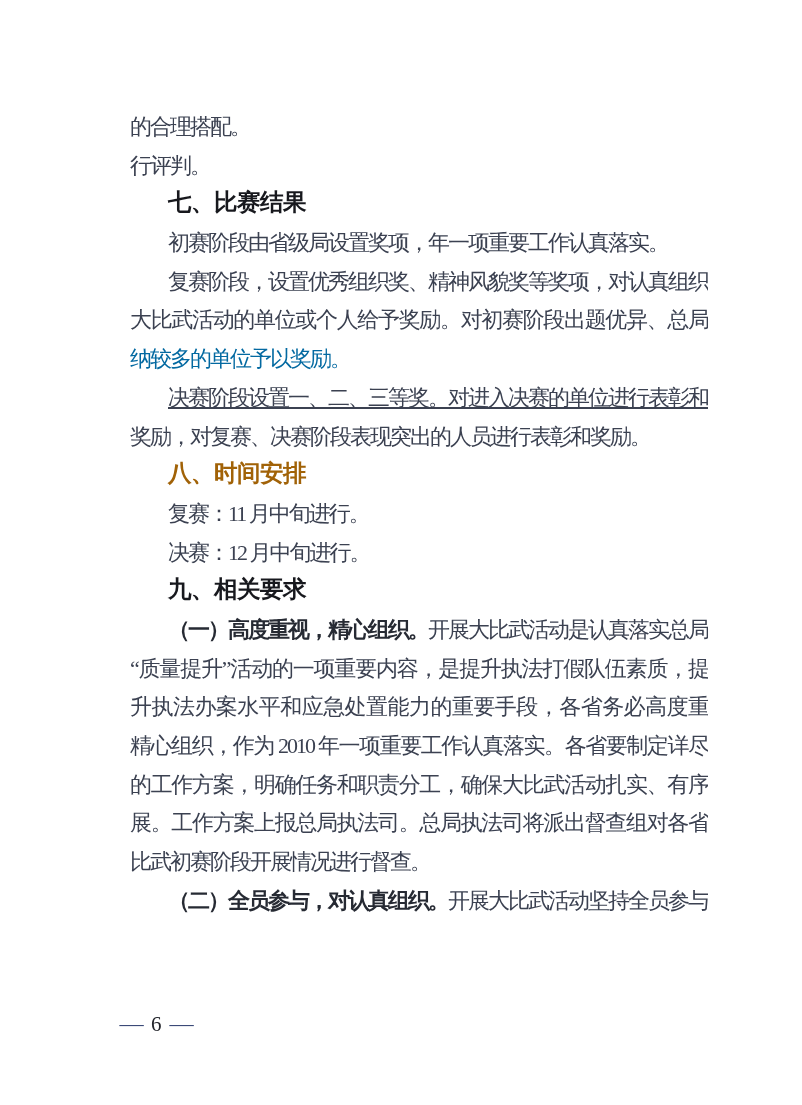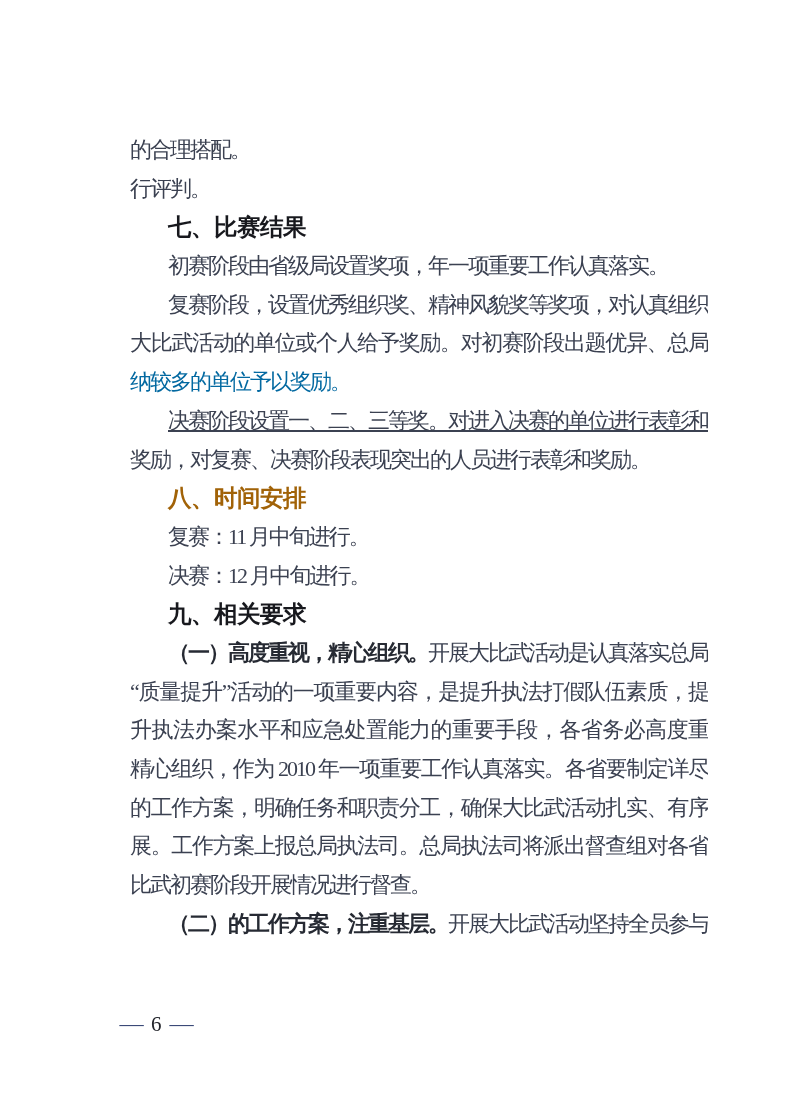--- a/index.html
+++ b/index.html
@@ -11,21 +11,21 @@
     position: relative;
     width: 802px;
     height: 1105px;
     background: #ffffff;
     overflow: hidden;
     font-family: "Liberation Serif", serif;
   }
   .content {
     position: absolute;
     left: 130px;
-    top: 131px;
+    top: 108px;
     width: 578px;
   }
   .line {
     display: block;
     height: 38.7px;
     line-height: 38.7px;
     white-space: nowrap;
     color: #3b4151;
     font-size: 22px;
     letter-spacing: -2px;
@@ -33,21 +33,21 @@
   .line.justify {
     white-space: normal;
     text-align: justify;
     text-align-last: justify;
     overflow: hidden;
   }
   .line.indent {
     text-indent: 38px;
   }
   .line.heading {
-    font-family: Liberation Sans, sans-serif;
+    font-family: Liberation Mono, monospace;
     font-weight: 700;
     font-size: 23.5px;
     letter-spacing: -0.5px;
     color: #17181d;
   }
   .run-bold {
     font-weight: 700;
     color: #262a33;
   }
   .footer {
@@ -88,20 +88,20 @@
       <div class="line body indent" style="color: rgb(59, 65, 81);"><span>复赛：11 月中旬进行。</span></div>
       <div class="line body indent" style="color: rgb(59, 65, 81);"><span>决赛：12 月中旬进行。</span></div>
       <div class="line heading indent" style="color: rgb(23, 24, 29);"><span>九、相关要求</span></div>
       <div class="line body indent justify" style="color: rgb(59, 65, 81);"><span class="run-bold" style="color: rgb(38, 42, 51);">（一）高度重视，精心组织。</span><span>开展大比武活动是认真落实总局</span></div>
       <div class="line body justify" style="color: rgb(59, 65, 81);"><span>“质量提升”活动的一项重要内容，是提升执法打假队伍素质，提</span></div>
       <div class="line body justify" style="color: rgb(59, 65, 81);"><span>升执法办案水平和应急处置能力的重要手段，各省务必高度重视，</span></div>
       <div class="line body justify" style="color: rgb(59, 65, 81);"><span>精心组织，作为 2010 年一项重要工作认真落实。各省要制定详尽</span></div>
       <div class="line body justify" style="color: rgb(59, 65, 81);"><span>的工作方案，明确任务和职责分工，确保大比武活动扎实、有序开</span></div>
       <div class="line body justify" style="color: rgb(59, 65, 81);"><span>展。工作方案上报总局执法司。总局执法司将派出督查组对各省大</span></div>
       <div class="line body" style="color: rgb(59, 65, 81);"><span>比武初赛阶段开展情况进行督查。</span></div>
-      <div class="line body indent justify" style="color: rgb(59, 65, 81);"><span class="run-bold" style="color: rgb(38, 42, 51);">（二）的工作方案，注重基层。</span><span>开展大比武活动坚持全员参与原</span></div>
+      <div class="line body indent justify" style="color: rgb(59, 65, 81);"><span class="run-bold" style="color: rgb(38, 42, 51);">（二）全员参与，对认真组织。</span><span>开展大比武活动坚持全员参与原</span></div>
     </div>
   <div class="footer">
     <span class="dash" style="color: rgb(46, 62, 111);">—</span>
     <span class="pagenum" style="color: rgb(35, 37, 43);">6</span>
     <span class="dash" style="color: rgb(46, 62, 111);">—</span>
   </div>
 </div>
 
 </body></html>

